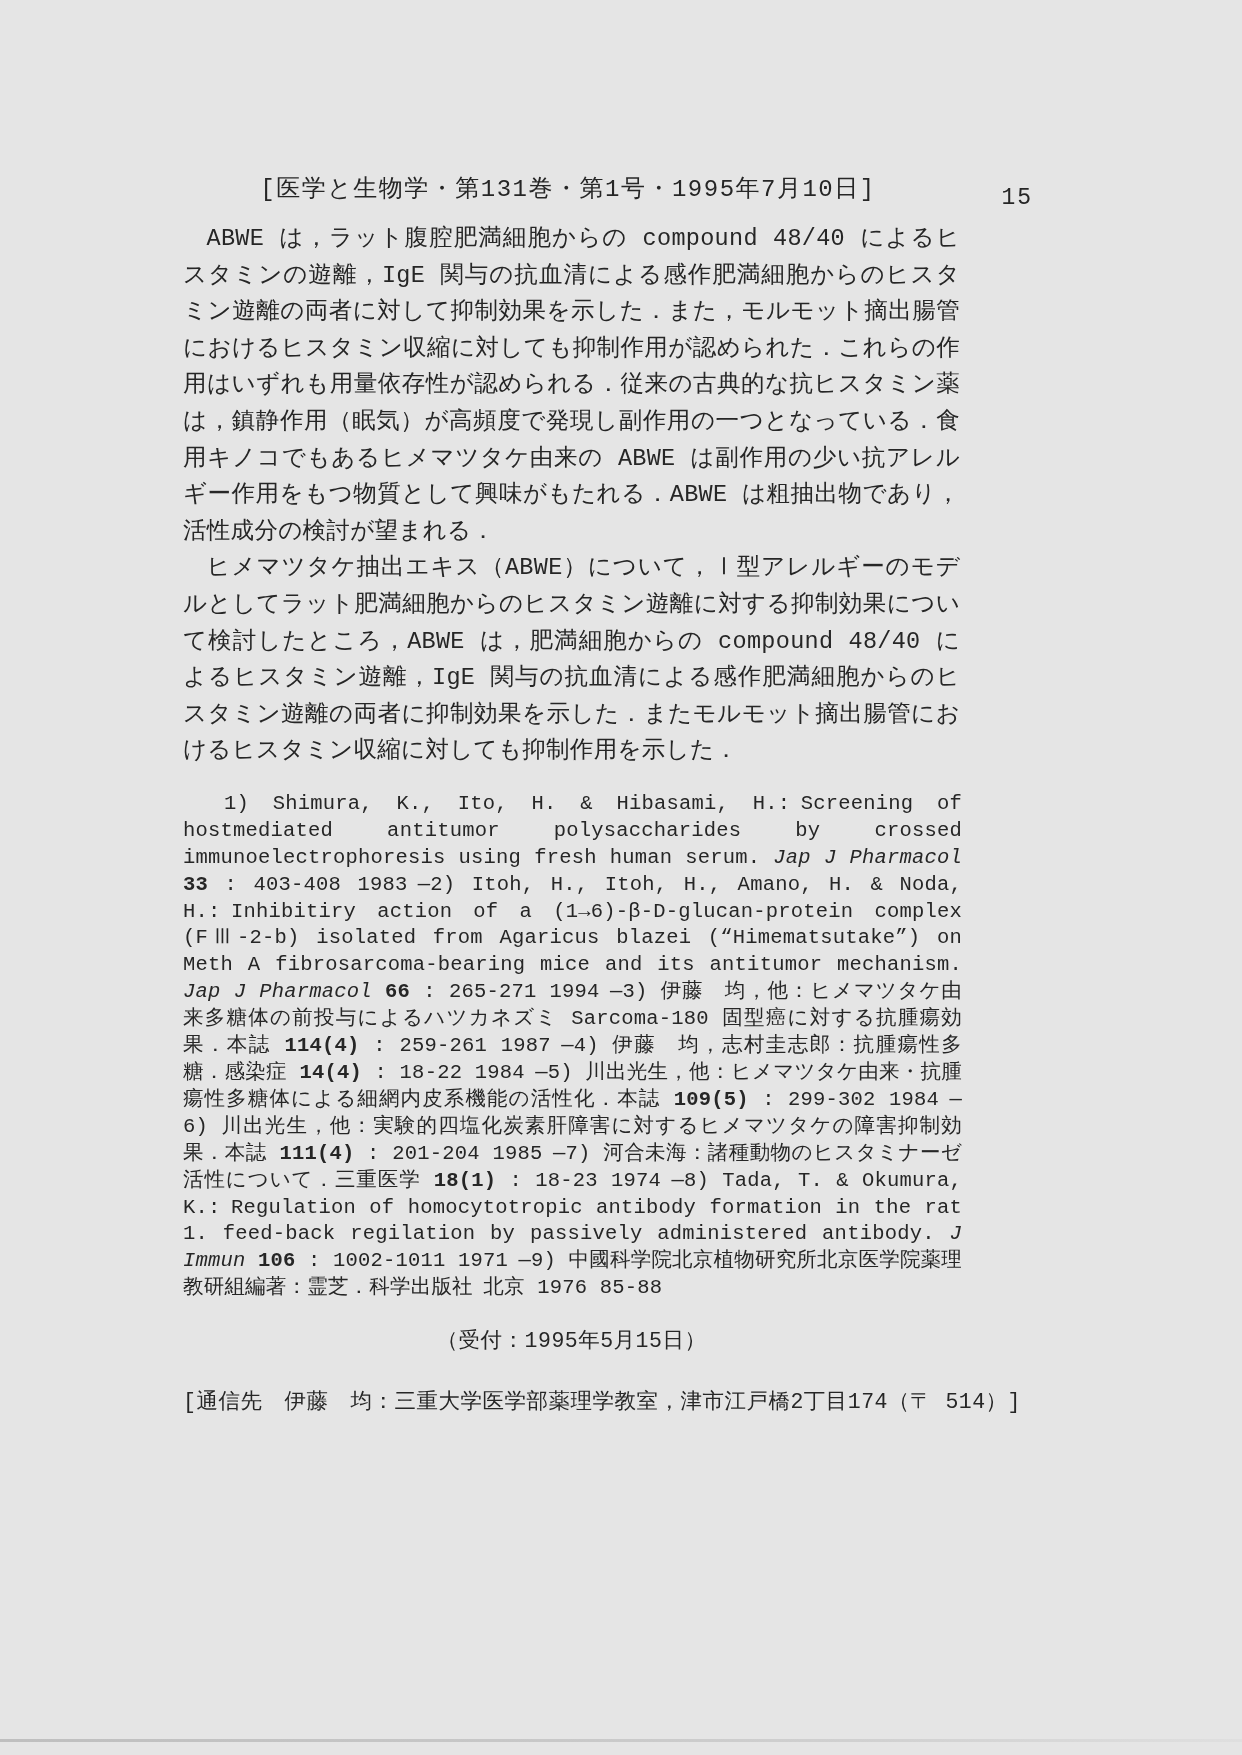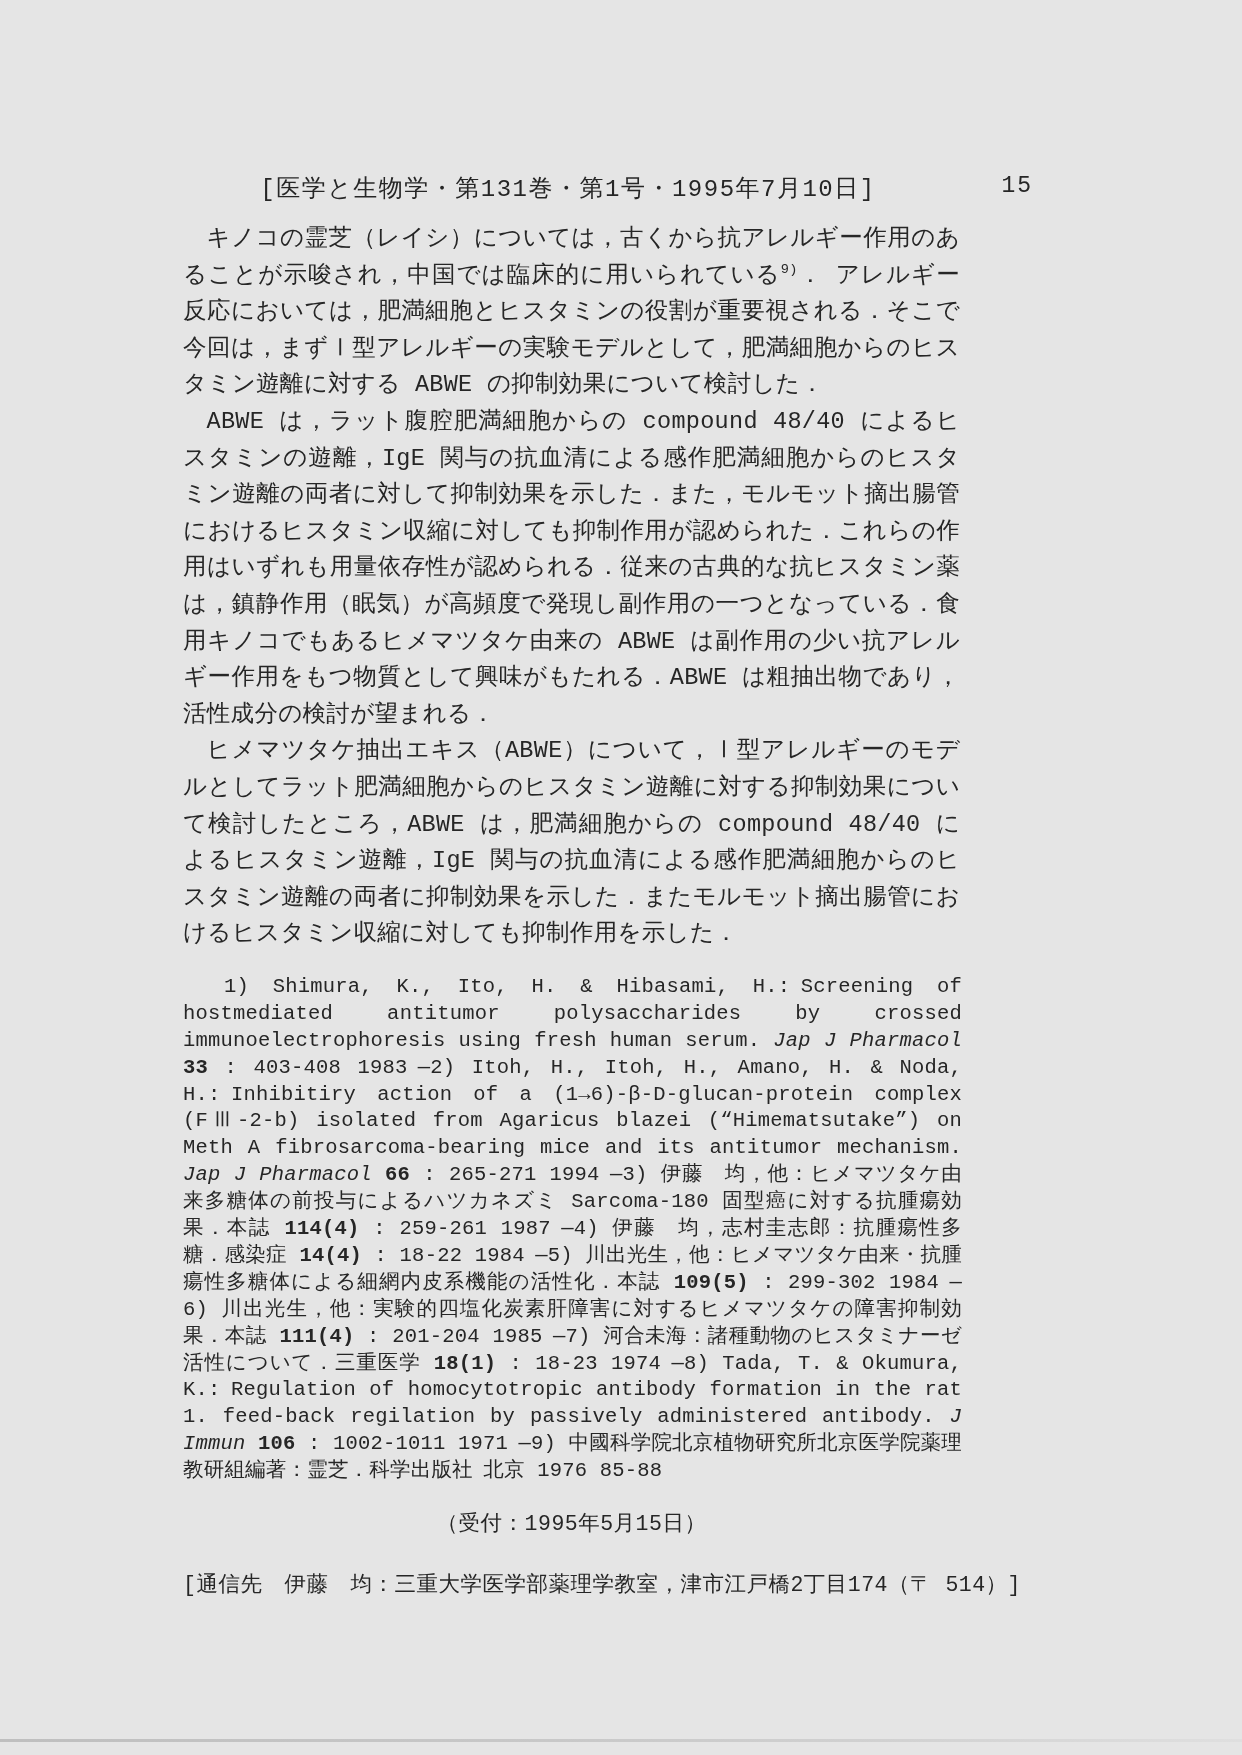--- a/index.html
+++ b/index.html
@@ -18,21 +18,21 @@
     height:34px;
   }
   .journal-line {
     position:absolute; left:0; right:86px;
     text-align:center;
     font-size:24px;
     letter-spacing:1.5px;
     white-space:nowrap;
   }
   .page-number {
-    position:absolute; right:6px; top:1px;
+    position:absolute; right:6px; top:13px;
     font-size:23px;
     letter-spacing:2px;
     text-align:center;
   }
   .body-text {
     margin:15px 0 0 183px;
     width:777px;
     font-size:23.5px;
     line-height:36.6px;
     text-align:justify;
@@ -85,21 +85,20 @@
 <body>
 
 <div class="page">
 
   <div class="header">
     <div class="journal-line">[医学と生物学・第131巻・第1号・1995年7月10日]</div>
     <div class="page-number">15</div>
   </div>
 
   <div class="body-text">
-      <p><span>キノコの霊芝（レイシ）については，古くから抗アレルギー作用のあることが示唆され，中国では臨床的に用いられている</span><sup>9)</sup><span>． アレルギー反応においては，肥満細胞とヒスタミンの役割が重要視される．そこで今回は，まずⅠ型アレルギーの実験モデルとして，肥満細胞からのヒスタミン遊離に対する ABWE の抑制効果について検討した．</span></p>
       <p><span>ABWE は，ラット腹腔肥満細胞からの compound 48/40 によるヒスタミンの遊離，IgE 関与の抗血清による感作肥満細胞からのヒスタミン遊離の両者に対して抑制効果を示した．また，モルモット摘出腸管におけるヒスタミン収縮に対しても抑制作用が認められた．これらの作用はいずれも用量依存性が認められる．従来の古典的な抗ヒスタミン薬は，鎮静作用（眠気）が高頻度で発現し副作用の一つとなっている．食用キノコでもあるヒメマツタケ由来の ABWE は副作用の少い抗アレルギー作用をもつ物質として興味がもたれる．ABWE は粗抽出物であり，活性成分の検討が望まれる．</span></p>
     </div>
 
 
   <div class="body-text" style="margin-top:0;">
       <p><span>ヒメマツタケ抽出エキス（ABWE）について，Ⅰ型アレルギーのモデルとしてラット肥満細胞からのヒスタミン遊離に対する抑制効果について検討したところ，ABWE は，肥満細胞からの compound 48/40 によるヒスタミン遊離，IgE 関与の抗血清による感作肥満細胞からのヒスタミン遊離の両者に抑制効果を示した．またモルモット摘出腸管におけるヒスタミン収縮に対しても抑制作用を示した．</span></p>
     </div>
 
   <div class="references"><span>1) Shimura, K., Ito, H. &amp; Hibasami, H.: Screening of hostmediated antitumor polysaccharides by crossed immunoelectrophoresis using fresh human serum. </span><span class="italic">Jap J Pharmacol </span><span class="bold">33</span><span> : 403-408 1983 —2) Itoh, H., Itoh, H., Amano, H. &amp; Noda, H.: Inhibitiry action of a (1→6)-β-D-glucan-protein complex (FⅢ-2-b) isolated from Agaricus blazei (“Himematsutake”) on Meth A fibrosarcoma-bearing mice and its antitumor mechanism. </span><span class="italic">Jap J Pharmacol </span><span class="bold">66</span><span> : 265-271 1994 —3) 伊藤　均，他：ヒメマツタケ由来多糖体の前投与によるハツカネズミ Sarcoma-180 固型癌に対する抗腫瘍効果．本誌 </span><span class="bold">114(4)</span><span> : 259-261 1987 —4) 伊藤　均，志村圭志郎：抗腫瘍性多糖．感染症 </span><span class="bold">14(4)</span><span> : 18-22 1984 —5) 川出光生，他：ヒメマツタケ由来・抗腫瘍性多糖体による細網内皮系機能の活性化．本誌 </span><span class="bold">109(5)</span><span> : 299-302 1984 —6) 川出光生，他：実験的四塩化炭素肝障害に対するヒメマツタケの障害抑制効果．本誌 </span><span class="bold">111(4)</span><span> : 201-204 1985 —7) 河合未海：諸種動物のヒスタミナーゼ活性について．三重医学 </span><span class="bold">18(1)</span><span> : 18-23 1974 —8) Tada, T. &amp; Okumura, K.: Regulation of homocytotropic antibody formation in the rat 1. feed-back regilation by passively administered antibody. </span><span class="italic">J Immun </span><span class="bold">106</span><span> : 1002-1011 1971 —9) 中國科学院北京植物研究所北京医学院薬理教研組編著：霊芝．科学出版社 北京 1976 85-88</span></div>
 

